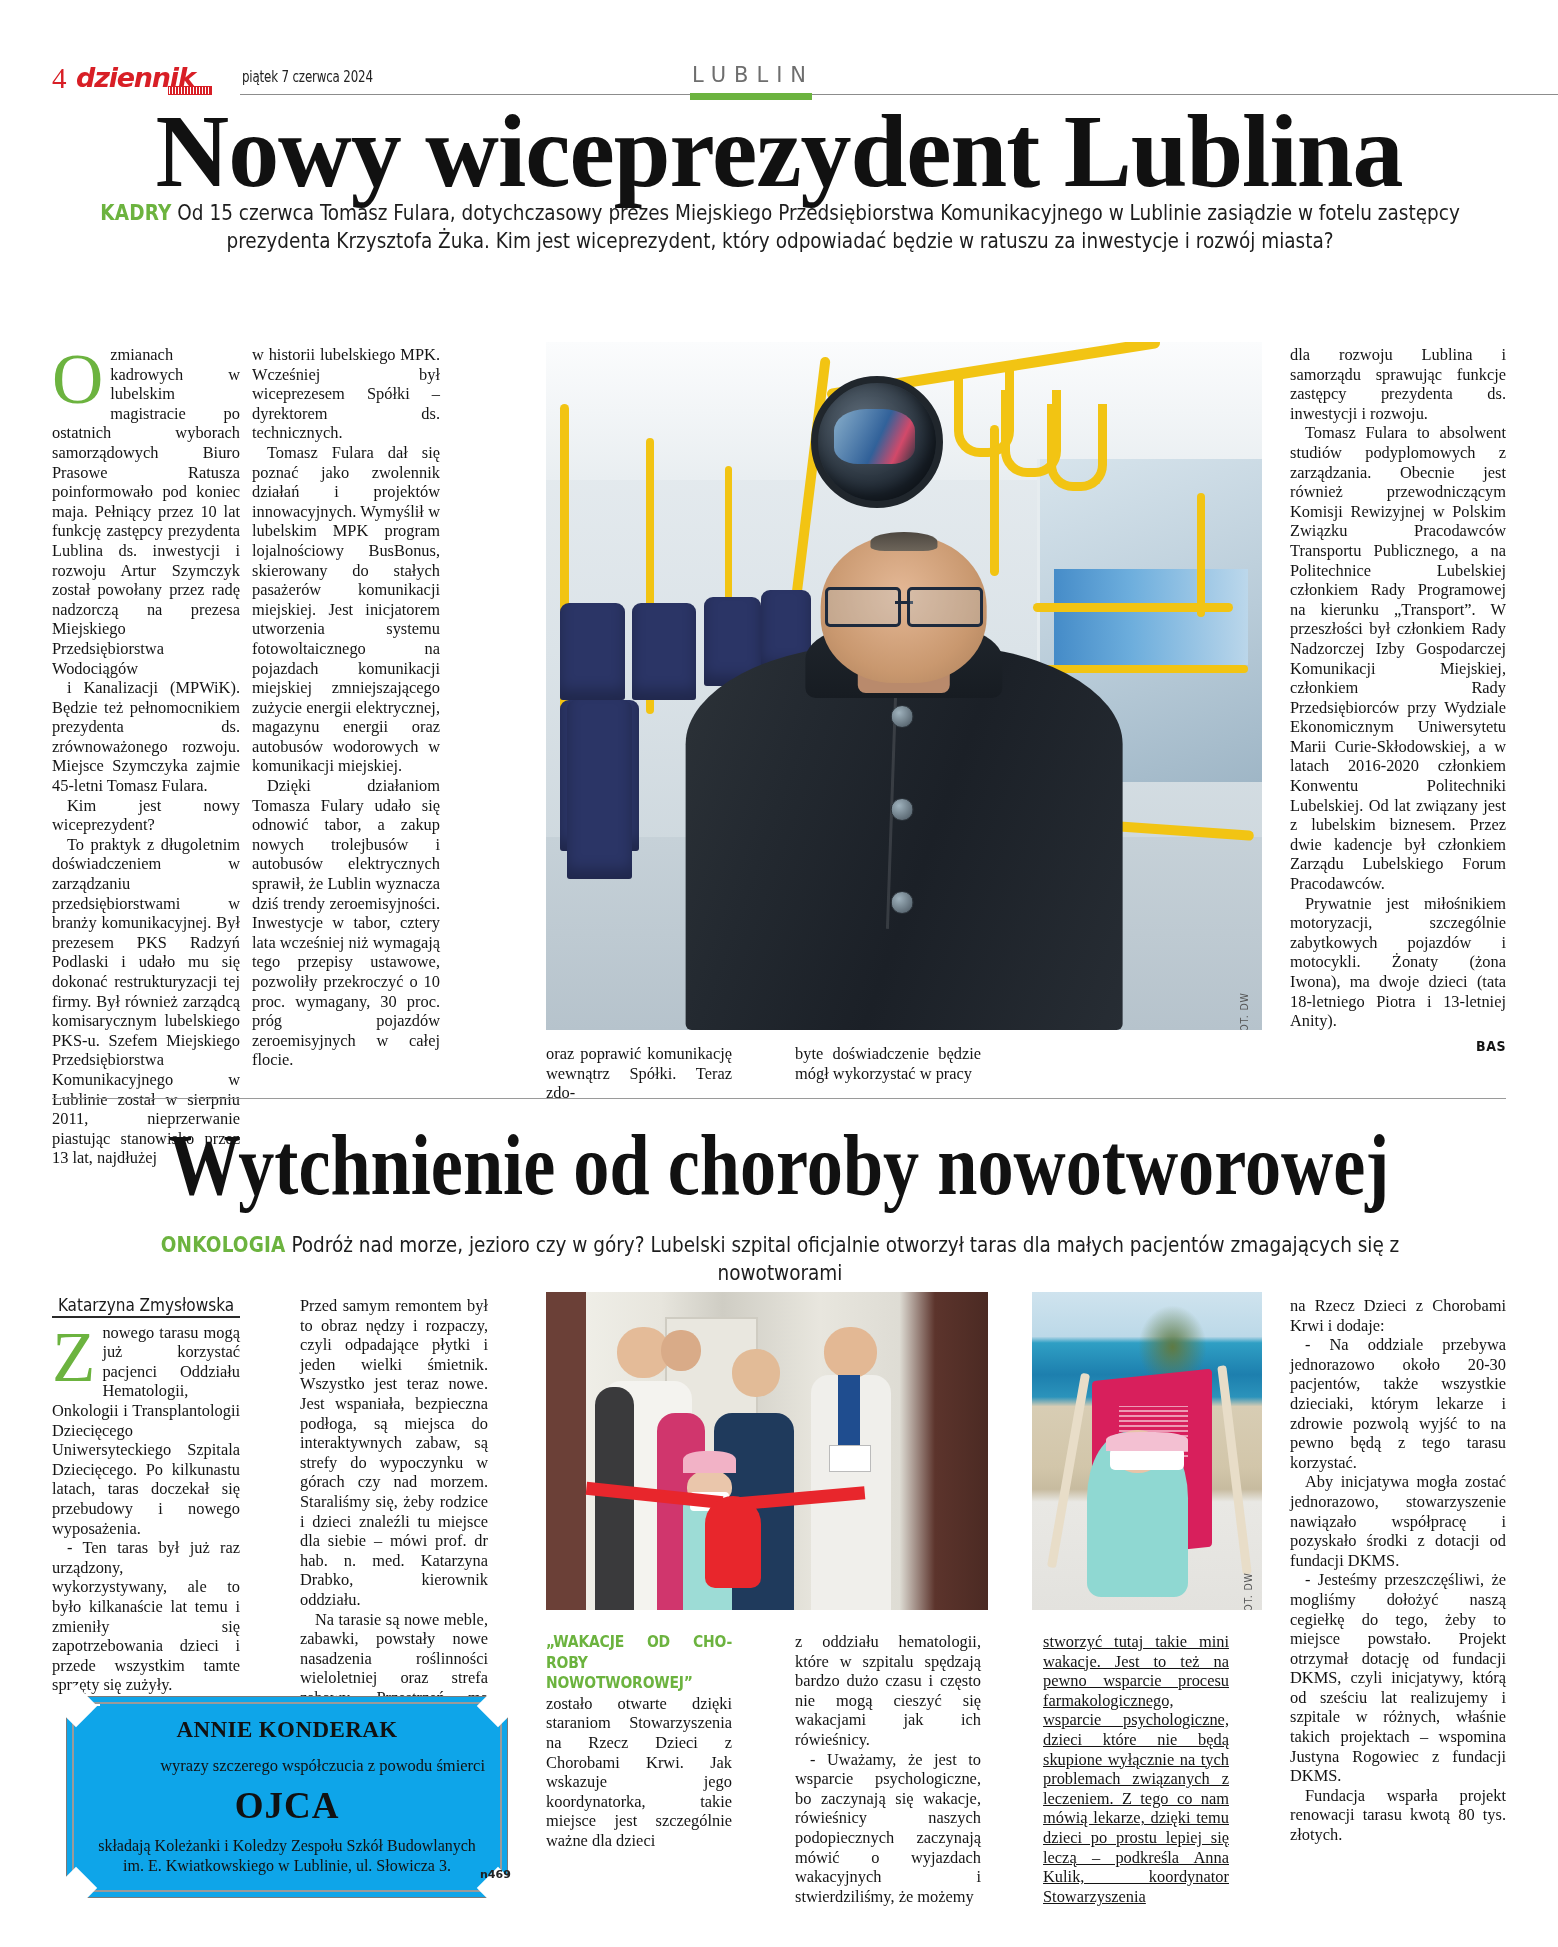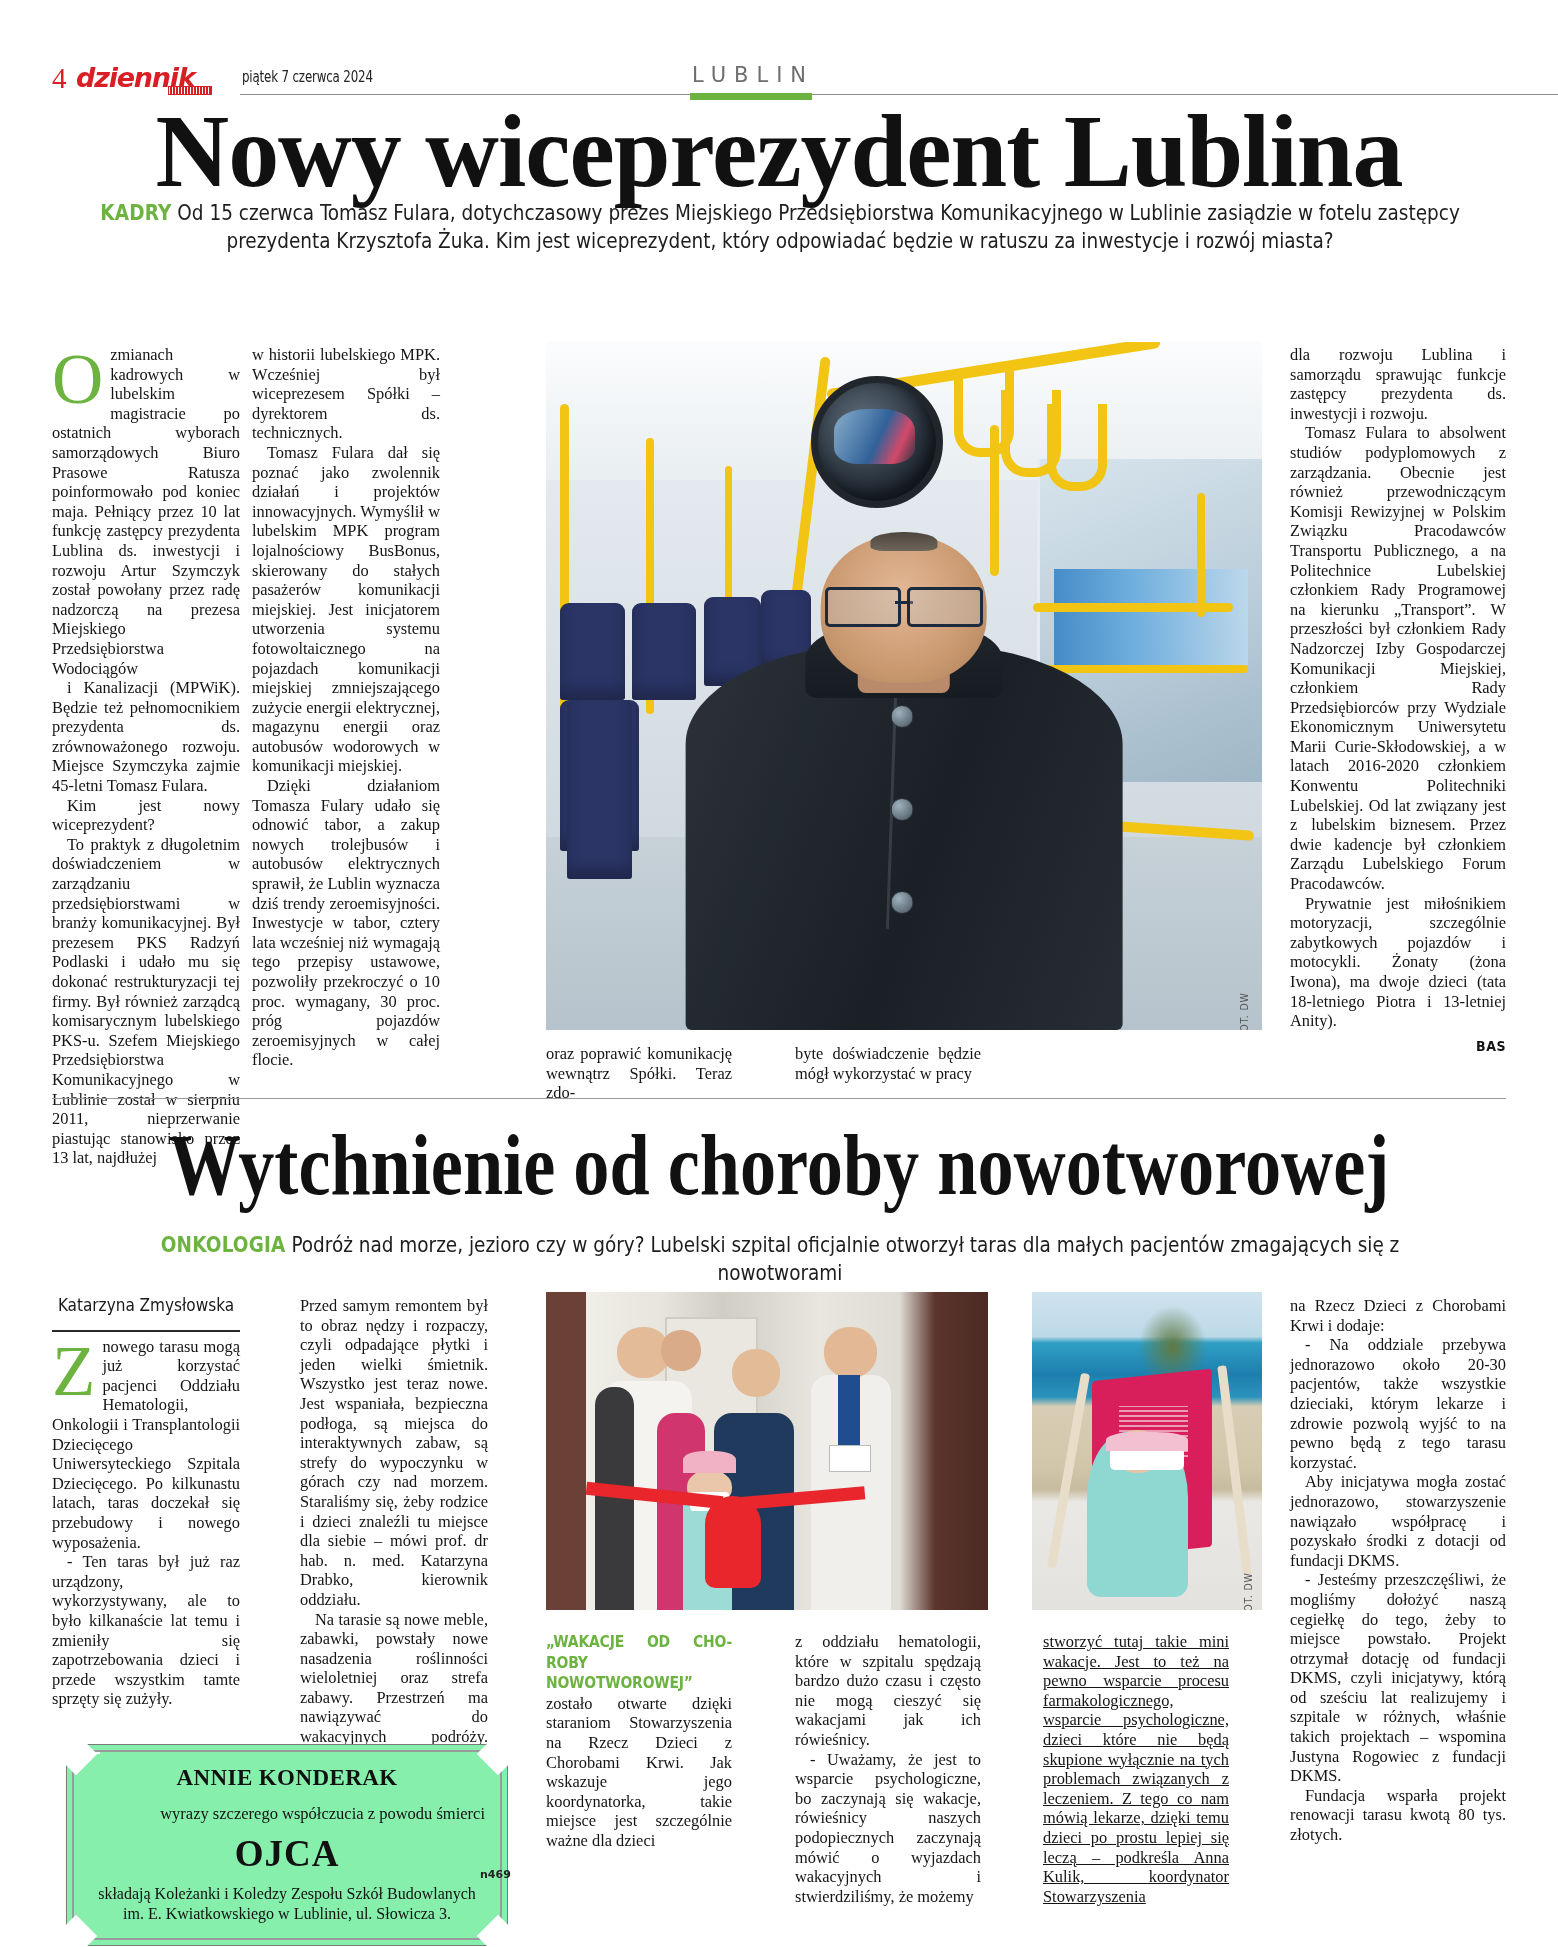--- a/index.html
+++ b/index.html
@@ -44,21 +44,21 @@
        -webkit-hyphens:auto;hyphens:auto;}
   .col p{margin:0;text-indent:15px;}
   .col p.noind{text-indent:0;}
   .dropcap{float:left;font-family:"Liberation Serif",serif;font-weight:400;
      font-size:71px;line-height:56px;color:#6cb33f;padding:4px 7px 0 0;margin-top:2px;}
   .sig{text-align:right;font-family:"DejaVu Sans Condensed","DejaVu Sans",sans-serif;
      font-weight:700;font-size:14px;letter-spacing:.5px;margin-top:6px;}
   .hl{color:#6cb33f;font-family:"DejaVu Sans Condensed","DejaVu Sans",sans-serif;
       font-weight:700;font-size:15.5px;letter-spacing:-.2px;}
   .byline{font-family:"DejaVu Sans Condensed","DejaVu Sans",sans-serif;font-size:17px;
-      text-align:center;padding-bottom:14px;border-bottom:2px solid #2a2a2a;
+      text-align:center;padding-bottom:0;border-bottom:2px solid #2a2a2a;
       margin-bottom:5px;color:#1a1a1a;}
 
   
   .photo{position:absolute;overflow:hidden;background:#c9d2d8;}
   .credit{position:absolute;font-family:"DejaVu Sans Condensed","DejaVu Sans",sans-serif;
      font-size:10.5px;color:#555;letter-spacing:.8px;
      transform-origin:left bottom;transform:rotate(-90deg);white-space:nowrap;}
 
   
   .bus{position:absolute;inset:0;background:
@@ -126,22 +126,22 @@
      background:#d81f5c;transform:skewY(-6deg);border-radius:4px;}
   .chairframe{position:absolute;background:#e8ddc8;border-radius:3px;}
   .kid{position:absolute;left:24%;bottom:4%;width:44%;height:52%;
      background:#8fd8d2;border-radius:40% 40% 14px 14px;}
   .kidhead{position:absolute;left:50%;transform:translateX(-50%);top:-1%;width:48%;height:26%;
      background:#e8c4a8;border-radius:48%;}
   .tree{position:absolute;left:46%;top:4%;width:30%;height:22%;
      background:radial-gradient(ellipse at 50% 60%,#5f7a43,transparent 70%);}
 
   
-  .obit{position:absolute;left:66px;top:1744px;width:440px;height:200px;
-     border:1px solid #7a7a7a;background:#86efac;}
+  .obit{position:absolute;left:66px;top:1696px;width:440px;height:200px;
+     border:1px solid #7a7a7a;background:#0ea5e9;}
   .obit-inner{position:absolute;inset:5px;border:2px solid #9a9a9a;}
   .obit-inner::before,.obit-inner::after{content:"";position:absolute;width:26px;height:2px;
      background:#fff;}
   .obit-c{position:absolute;width:30px;height:30px;background:#fff;}
   .obit-txt{position:absolute;inset:14px 22px;text-align:center;
      font-family:"Liberation Serif",serif;color:#111;}
   .obit-name{font-size:23px;font-weight:700;letter-spacing:.4px;margin-top:6px;}
   .obit-line{font-size:16.5px;margin-top:13px;text-align:right;}
   .obit-big{font-size:37px;font-weight:700;letter-spacing:1px;margin-top:8px;}
   .obit-foot{font-size:16px;line-height:20px;margin-top:9px;}

